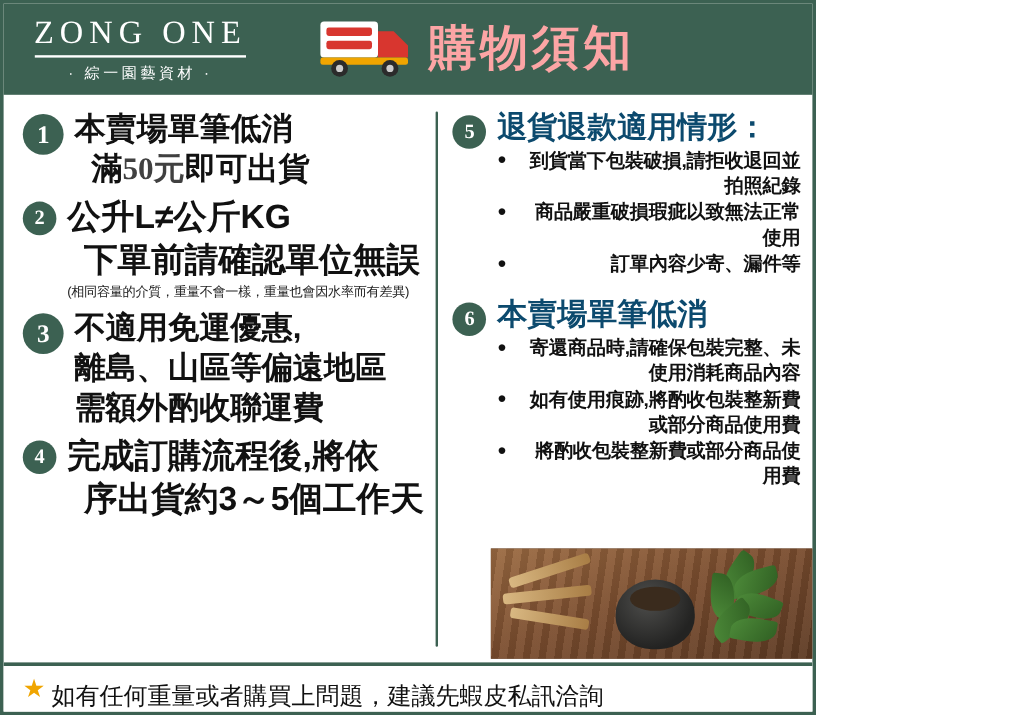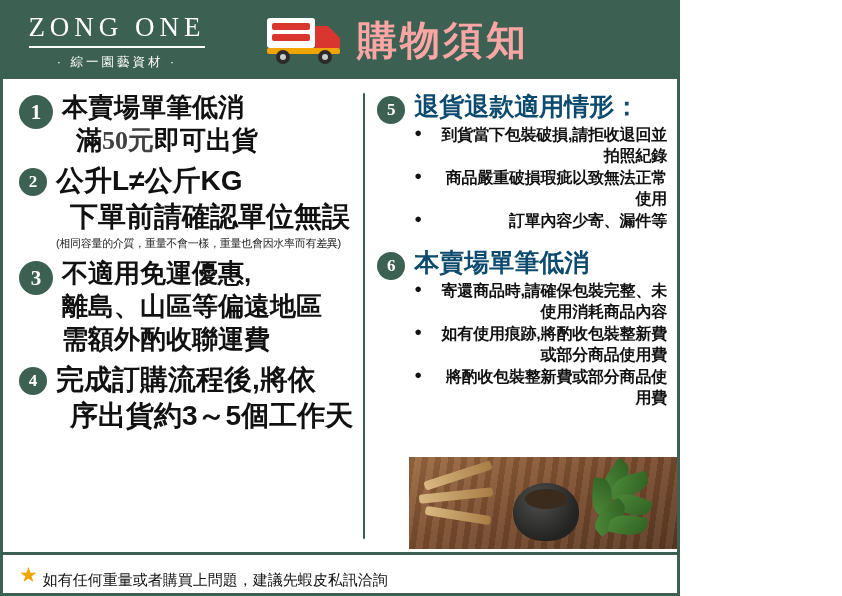--- a/index.html
+++ b/index.html
@@ -258,21 +258,21 @@
     padding-left: 16px;
     box-sizing: border-box;
   }
   .star {
     color: #f0a500;
     font-size: 21px;
     margin-right: 5px;
     line-height: 1;
   }
   .footer-text {
-    font-size: 15px;
+    font-size: 20px;
     color: #111111;
     letter-spacing: 0px;
     margin-top: 12px;
   }
 </style>
 </head>
 <body>
 
 <div class="page">
 

